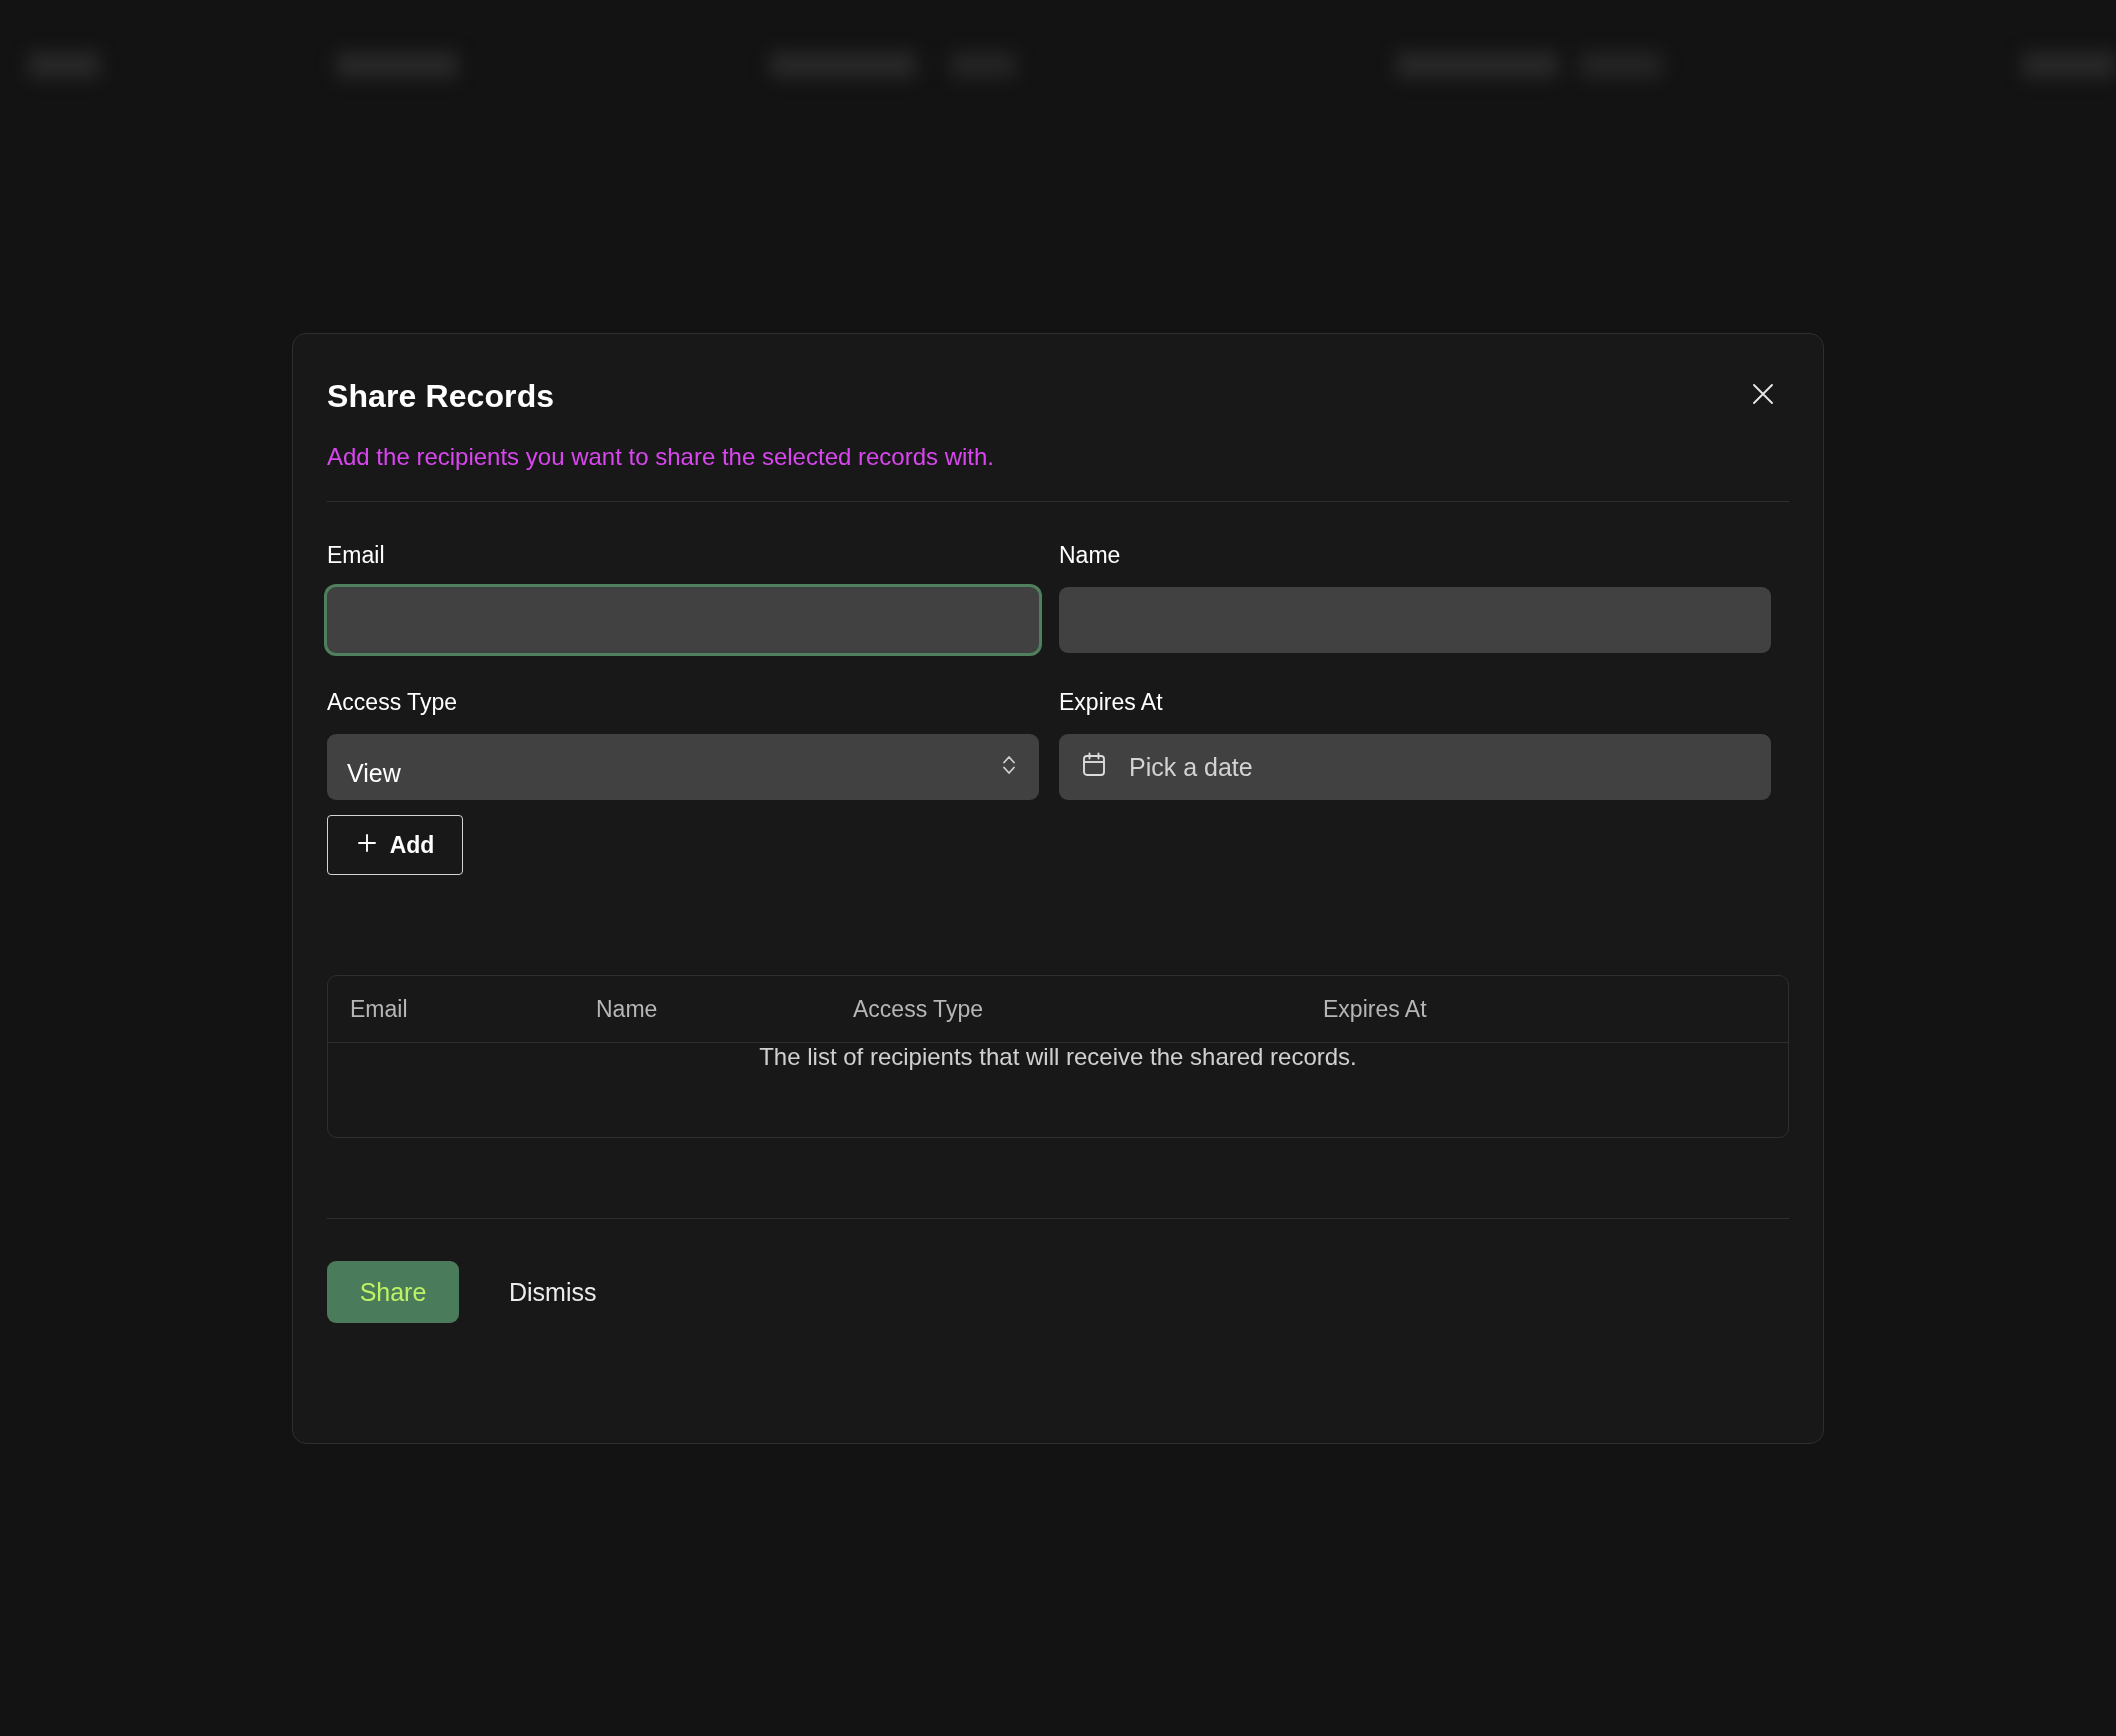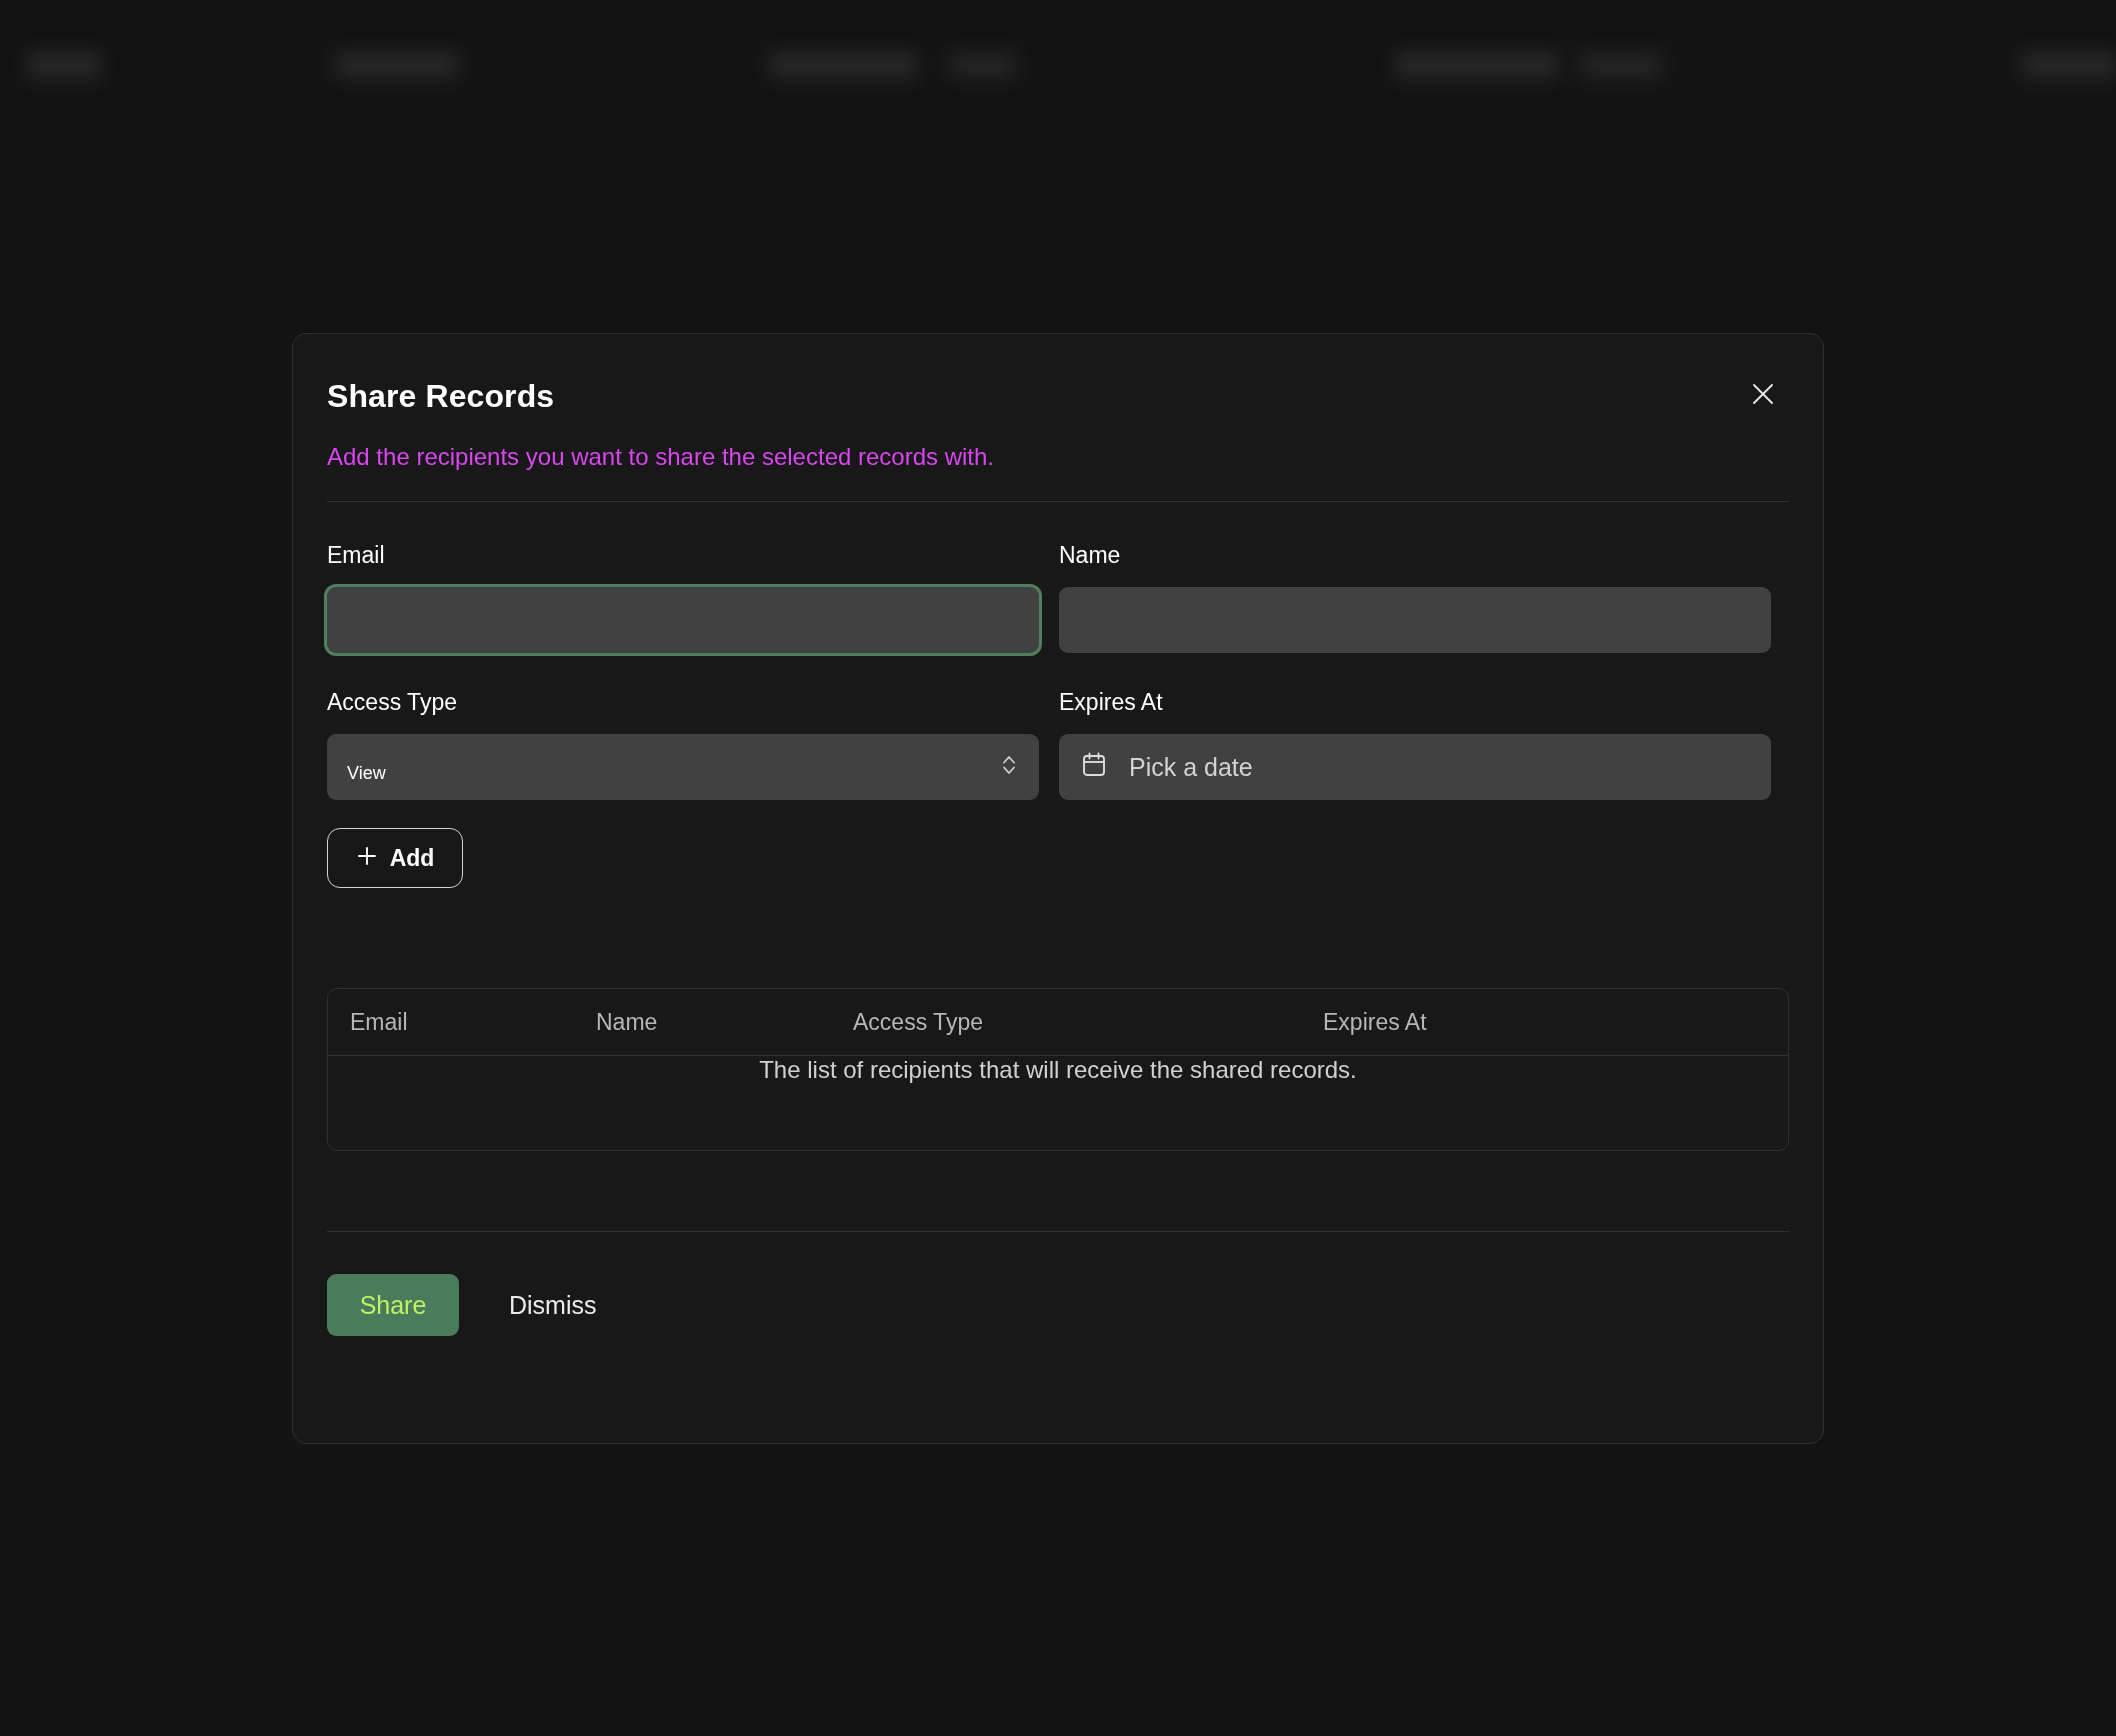--- a/index.html
+++ b/index.html
@@ -135,21 +135,21 @@
     height: 66px;
     background: #414141;
     border-radius: 9px;
     display: flex;
     align-items: center;
     justify-content: space-between;
     padding: 0 20px;
     cursor: pointer;
   }
   .select-value {
-    font-size: 18px;
+    font-size: 25px;
     color: #ffffff;
     margin-top: 12px;
   }
 
   .date-box {
     width: 100%;
     height: 66px;
     background: #414141;
     border-radius: 9px;
     display: flex;
@@ -158,26 +158,26 @@
     padding: 0 22px;
     cursor: pointer;
   }
   .date-placeholder {
     font-size: 25px;
     color: #d3d3d3;
   }
 
   
   .add-btn {
-    margin-top: 28px;
+    margin-top: 15px;
     width: 136px;
     height: 60px;
     background: transparent;
     border: 1px solid #d4d4d4;
-    border-radius: 13px;
+    border-radius: 4px;
     display: flex;
     align-items: center;
     justify-content: center;
     gap: 12px;
     cursor: pointer;
   }
   .add-btn-label {
     font-size: 23px;
     font-weight: bold;
     color: #ffffff;

